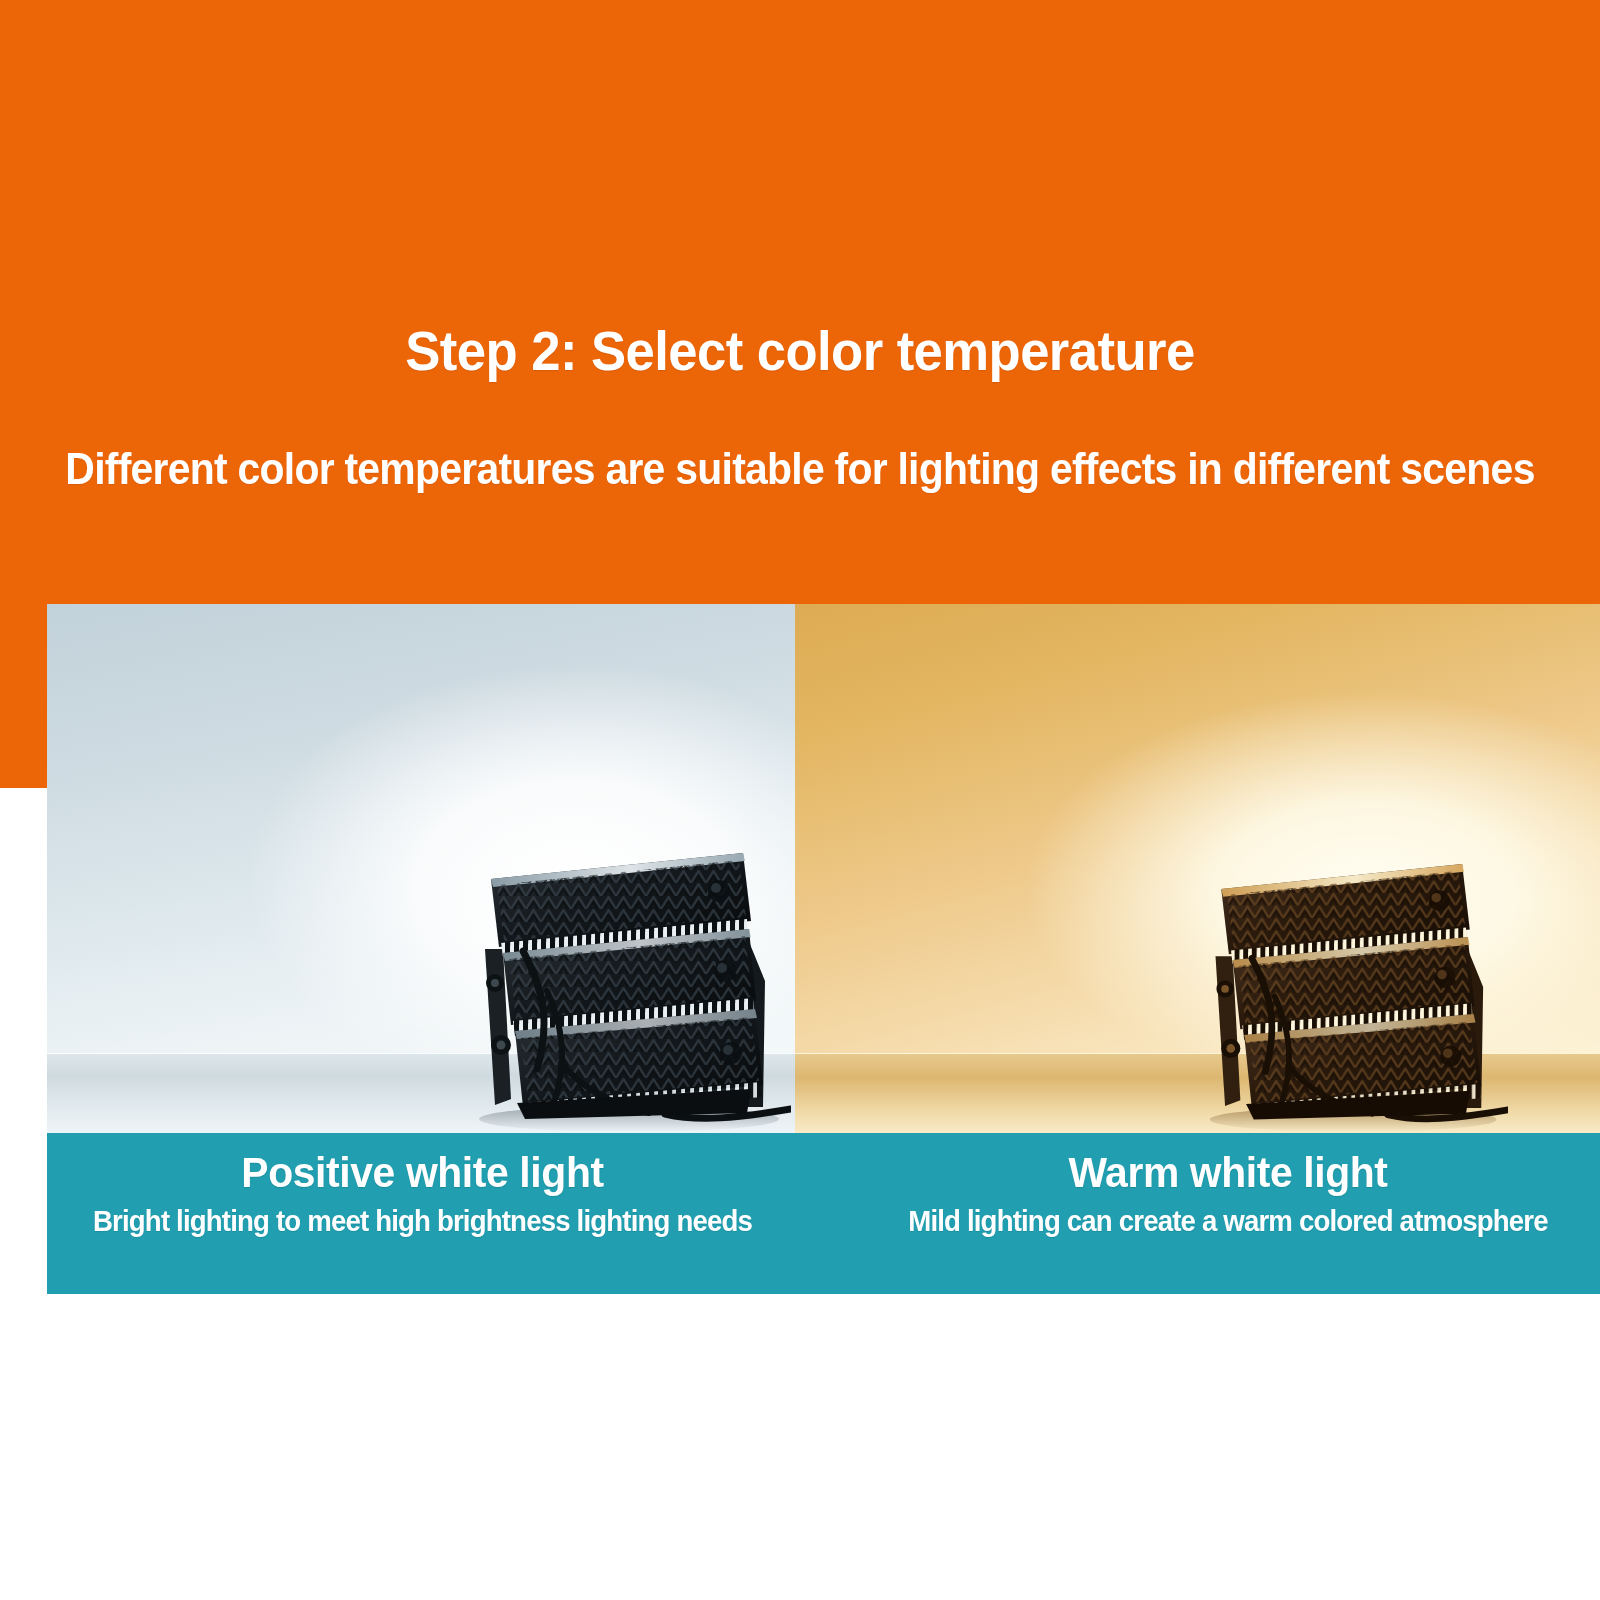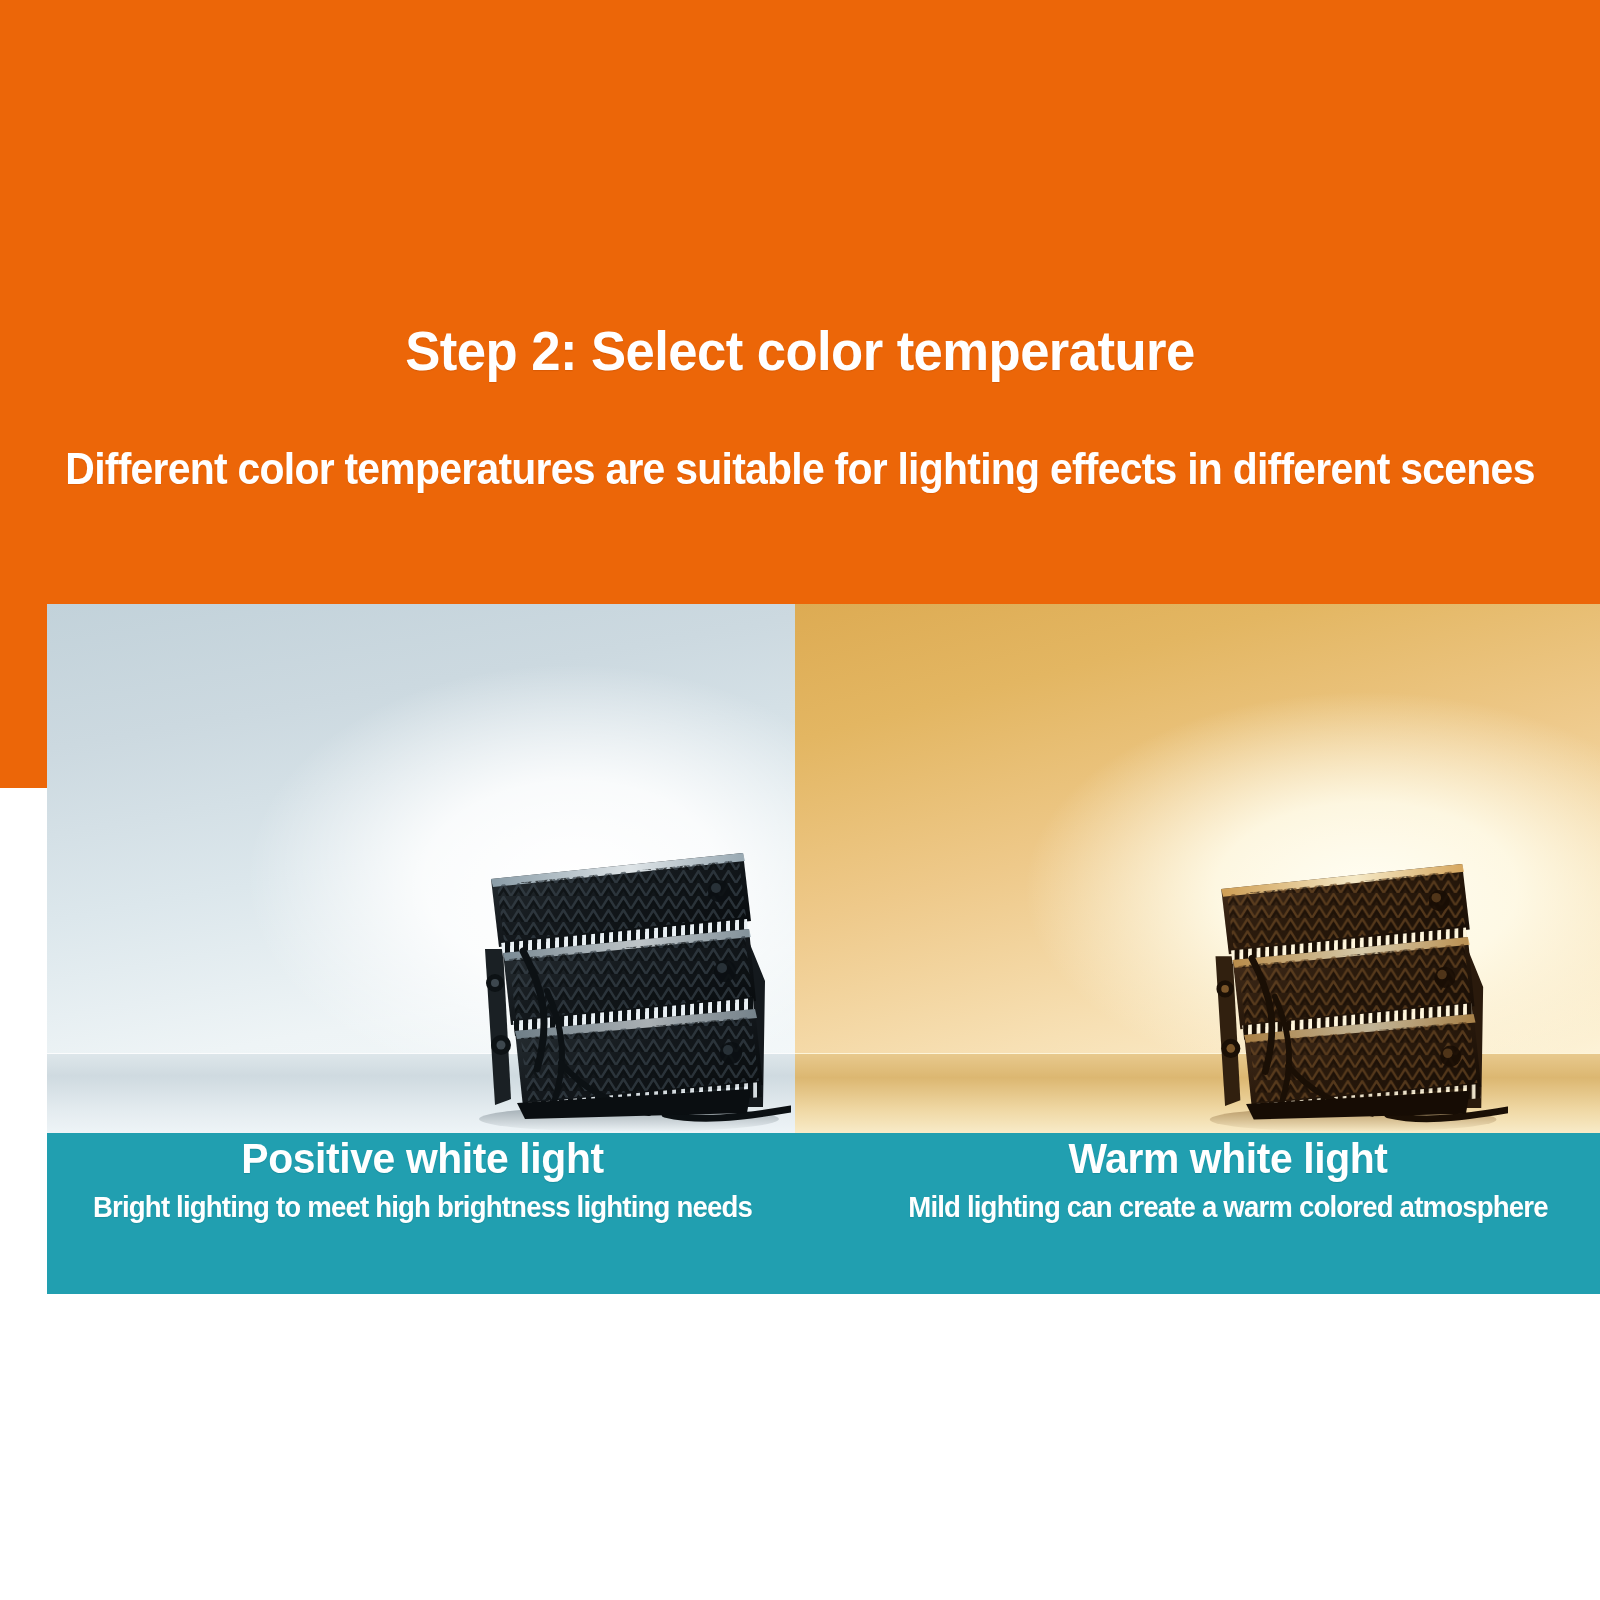--- a/index.html
+++ b/index.html
@@ -108,21 +108,21 @@
   .product svg { display:block; width:100%; height:100%; }
 
   
   .caption {
     position:absolute;
     left:0; top:529px;
     width:100%;
     height:161px;
     background:#219fb0;
     text-align:center;
-    padding-top:0;
+    padding-top:14px;
   }
   .caption-title {
     color:#ffffff;
     font-size:43px;
     font-weight:bold;
     letter-spacing:-0.4px;
     transform:scaleX(0.95);
     transform-origin:center;
     white-space:nowrap;
     line-height:1.18;

